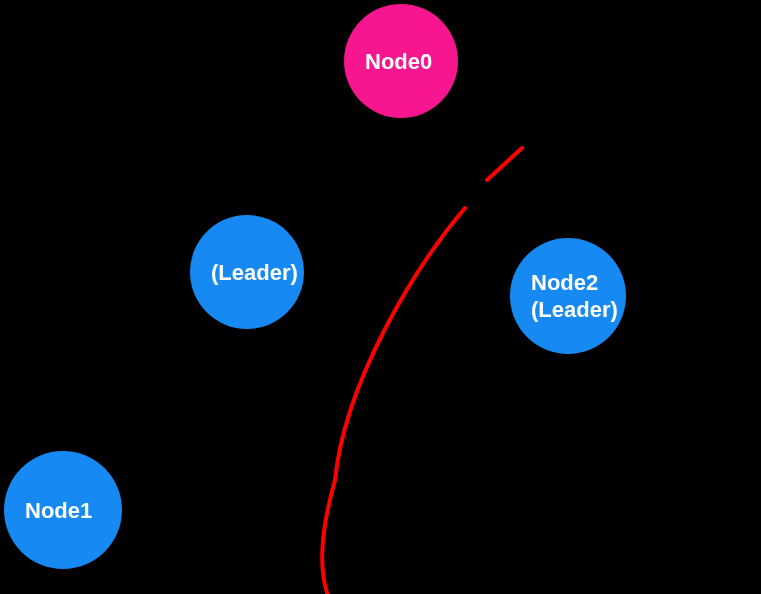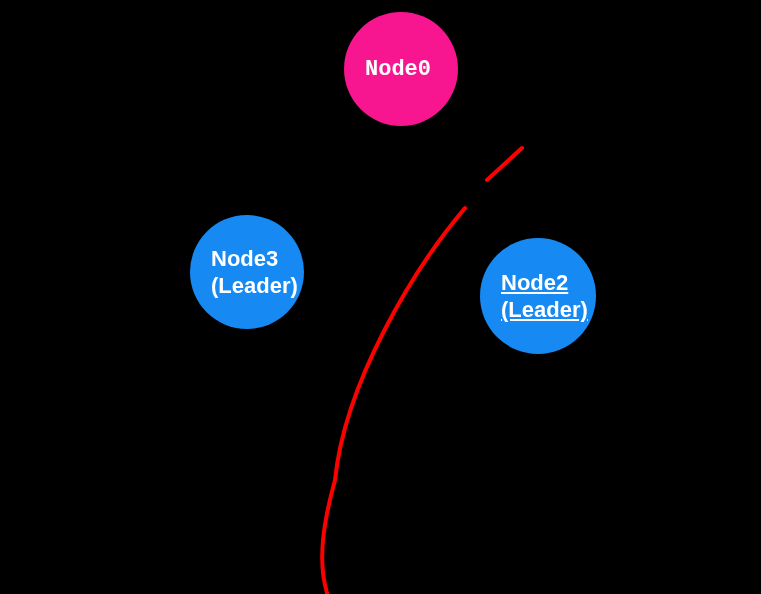--- a/index.html
+++ b/index.html
@@ -47,45 +47,47 @@
     padding-left: 21px;
     color: var(--c-node_text);
     font-weight: bold;
     font-size: 22px;
     line-height: 27px;
     white-space: nowrap;
   }
   .node--magenta { background: var(--c-node0_fill); }
   .node--blue    { background: var(--c-node_fill); }
 
-  .node--node0 { left: 344px; top:   12px; width: 114px; height: 114px; font-family: Liberation Mono, monospace; }
+  .node--node0 { left: 344px; top:   4px; width: 114px; height: 114px; }
   .node--node3 { left: 190px; top: 215px; width: 114px; height: 114px; }
-  .node--node2 { left: 480px; top: 238px; width: 116px; height: 116px; text-decoration: underline; }
+  .node--node2 { left: 510px; top: 238px; width: 116px; height: 116px; }
   .node--node1 { left:   4px; top: 451px; width: 118px; height: 118px; }
   .node--node4 { left: 511px; top: 457px; width: 120px; height: 120px; }
 </style>
 </head>
 <body>
 
 <div class="canvas">
 
   <svg class="partition-svg" viewBox="0 0 761 594" xmlns="http://www.w3.org/2000/svg">
     <path class="partition-path" d="M522,148 L487,180"></path>
     <path class="partition-path" d="M465,208 C414,268 345,382 335,480 C324,520 317,560 327,593"></path>
   </svg>
 
   <div class="node node--magenta node--node0">
     <span class="node-label">Node0</span>
   </div>
 
   <div class="node node--blue node--node3">
-    <span class="node-label">Node3</span>
     <span class="node-sublabel">(Leader)</span>
   </div>
 
   <div class="node node--blue node--node2">
     <span class="node-label">Node2</span>
     <span class="node-sublabel">(Leader)</span>
   </div>
 
+  <div class="node node--blue node--node1">
+    <span class="node-label">Node1</span>
+  </div>
 
 
 </div>
 
 </body></html>

